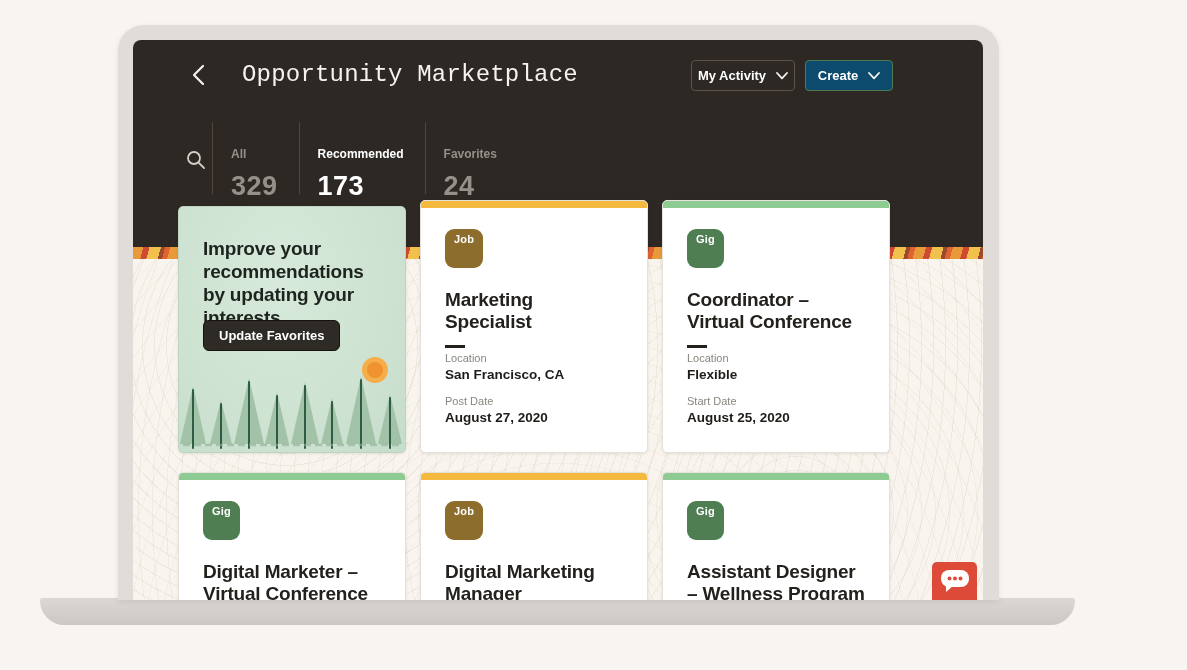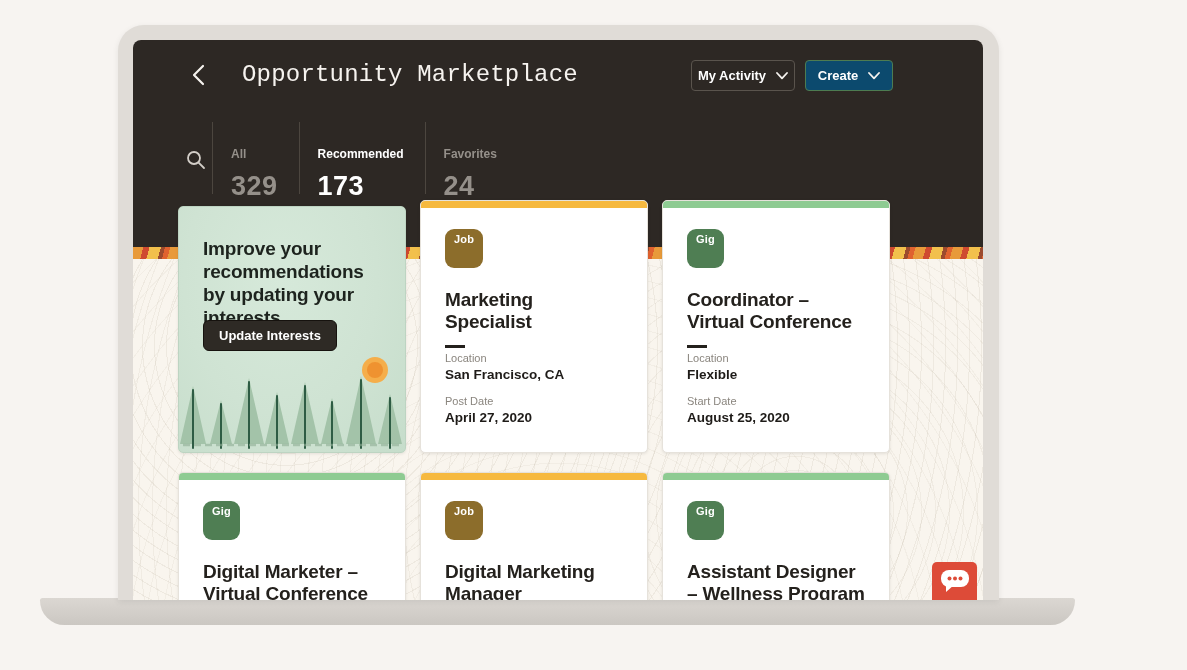--- a/index.html
+++ b/index.html
@@ -207,21 +207,21 @@
               <span class="tab-count">24</span>
             </div>
           </nav>
         </div>
       </header>
 
       <div class="cards">
 
         <article class="card promo">
           <h2 class="promo-title">Improve your recommendations by updating your interests</h2>
-          <button class="promo-btn">Update Interests</button>
+          <button class="promo-btn">Update Favorites</button>
           <div class="promo-art">
             <svg width="228" height="112" viewBox="0 0 228 112">
               <circle cx="196" cy="30" r="13" fill="#f5ae4a"></circle>
               <circle cx="196" cy="30" r="8" fill="#ef9230"></circle>
               <g fill="#9fc0a5" opacity="0.9">
                 <polygon points="14,46 1,104 27,104"></polygon>
                 <polygon points="42,60 31,104 53,104"></polygon>
                 <polygon points="70,38 55,104 85,104"></polygon>
                 <polygon points="98,52 86,104 110,104"></polygon>
                 <polygon points="126,42 112,104 140,104"></polygon>
@@ -251,21 +251,21 @@
             <h2 class="card-title">Marketing Specialist</h2>
             <div class="title-dash"></div>
           </div>
           <div class="card-meta">
             <div class="meta-group">
               <div class="meta-label">Location</div>
               <div class="meta-value">San Francisco, CA</div>
             </div>
             <div class="meta-group">
               <div class="meta-label">Post Date</div>
-              <div class="meta-value">April 27, 2020</div>
+              <div class="meta-value">August 27, 2020</div>
             </div>
           </div>
         </article>
 
         <article class="card gig">
           <div class="card-topbar"></div>
           <div class="card-body">
             <span class="badge">Gig</span>
             <h2 class="card-title">Coordinator – Virtual Conference</h2>
             <div class="title-dash"></div>

